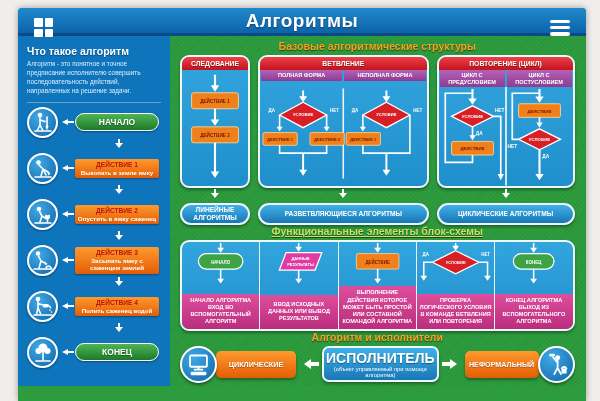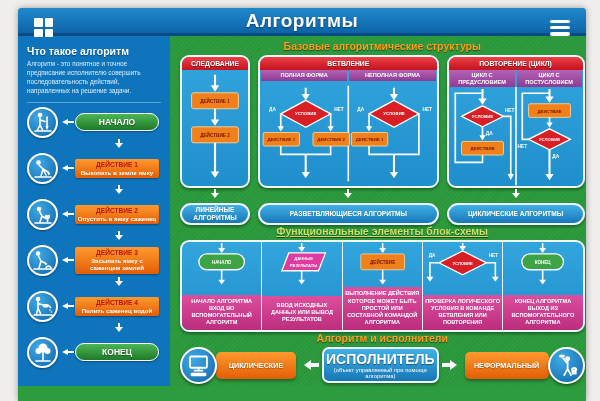--- a/index.html
+++ b/index.html
@@ -50,21 +50,21 @@
   .elements { margin-top:3px; background:linear-gradient(#33a5dd,#1f8fcc); border:2px solid #eef6fb; border-radius:9px; box-shadow:0 2px 3px rgba(0,0,0,.35); display:flex; overflow:hidden; }
   .el-col { flex:1; display:flex; flex-direction:column; border-right:1.5px solid #eef6fb; }
   .el-col:last-child { border-right:none; }
   .el-pink { margin-top:auto; background:linear-gradient(#dd4e9d,#bb2d7d); color:#fff; font-weight:bold; font-size:5.6px; text-align:center; line-height:1.3; padding:3px 2px; min-height:34px; display:flex; align-items:center; justify-content:center; }
   
   .performers { display:flex; align-items:center; gap:3px; margin-top:3px; }
   .circle-icon { width:37px; height:37px; border:2.5px solid #fff; border-radius:50%; background:radial-gradient(circle at 35% 30%, #3fa9e6, #1066a8); flex-shrink:0; display:flex; align-items:center; justify-content:center; box-shadow:0 2px 3px rgba(0,0,0,.4); z-index:2; }
   .circle-icon svg { width:27px; height:27px; }
   .obox { background:linear-gradient(#ff9a2e,#e35d05); border-radius:5px; color:#fff; font-weight:bold; font-size:7.2px; display:flex; align-items:center; justify-content:center; height:27px; padding:0 5px; box-shadow:0 2px 3px rgba(0,0,0,.35); text-shadow:0 1px 1px rgba(0,0,0,.3); cursor:pointer; }
   .obox.formal { width:80px; margin-left:-4px; }
-  .obox.informal { width:84px; margin-right:-4px; }
+  .obox.informal { width:74px; margin-right:-4px; }
   .bluebox { flex:1; background:linear-gradient(#3fb0e8,#1877b6); border:2px solid #eef6fb; border-radius:7px; text-align:center; padding:2px 2px; box-shadow:0 2px 3px rgba(0,0,0,.35); cursor:pointer; }
   .bb-title { color:#fff; font-weight:bold; font-size:14px; text-shadow:0 1px 1px rgba(0,0,0,.4); }
   .bb-sub { color:#fff; font-size:5.8px; }
   .harrow { display:flex; align-items:center; flex-shrink:0; }
   .harrow .stem { width:8px; height:4px; background:#fff; }
   .harrow .tri-l { width:0; height:0; border:5px solid transparent; border-right:7px solid #fff; }
   .harrow .tri-r { width:0; height:0; border:5px solid transparent; border-left:7px solid #fff; }
   svg text { font-family:"Liberation Sans", sans-serif; font-weight:bold; fill:#fff; text-anchor:middle; }
   svg .ln { stroke:#fff; stroke-width:2; fill:none; }
   svg .ln-thin { stroke:#fff; stroke-width:1.6; fill:none; }

